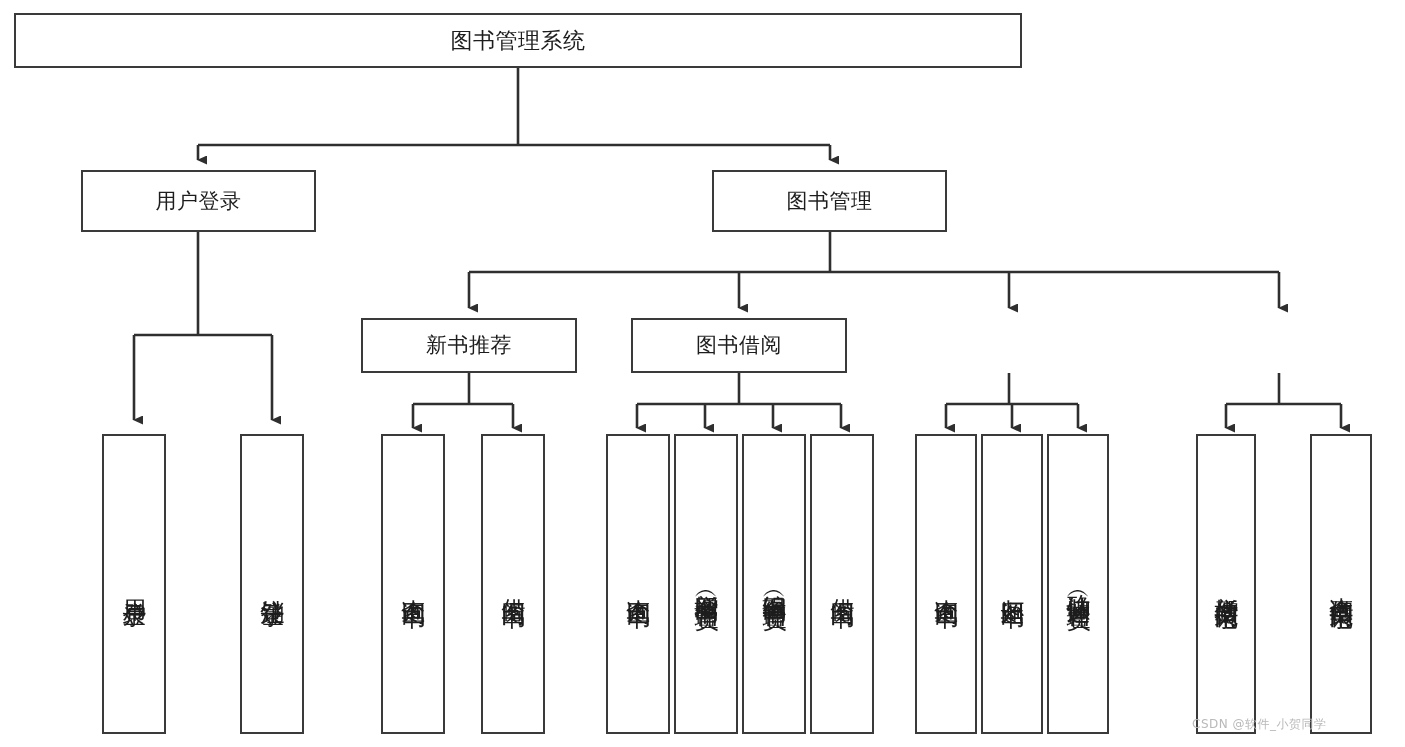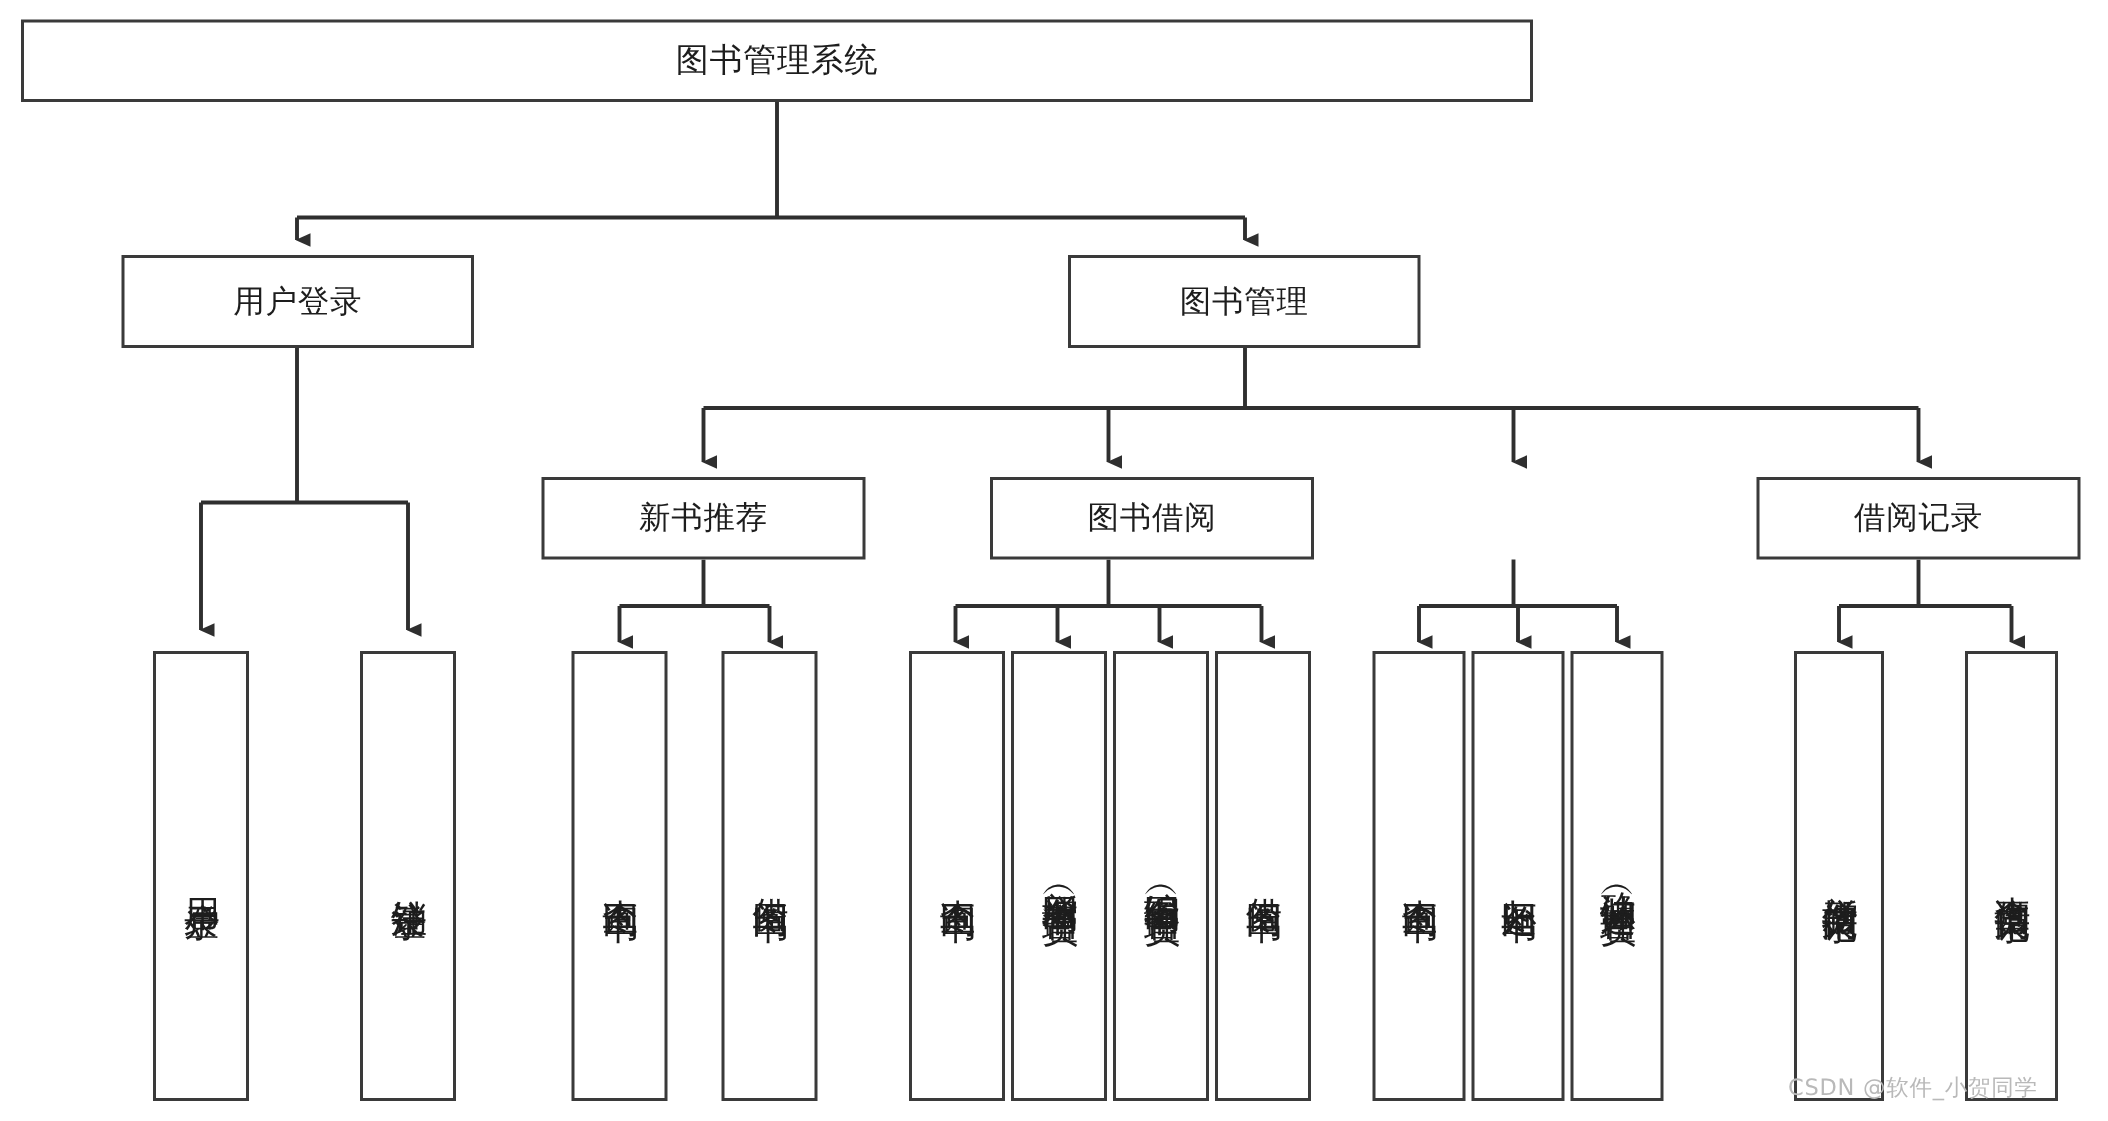--- a/index.html
+++ b/index.html
@@ -52,21 +52,21 @@
   .node.v .lbl{
     writing-mode:vertical-rl;
     text-orientation:upright;
     font-size:24px;
     line-height:1.05;
     letter-spacing:2px;
     max-height:268px;
   }
   .watermark{
     position:absolute;
-    font-size:15px;
+    font-size:12px;
     color:#b9b9b9;
     letter-spacing:0.5px;
     white-space:nowrap;
     user-select:none;
   }
 </style>
 </head>
 <body>
 
 <div id="canvas">
@@ -128,25 +128,22 @@
   <div class="node h" style="left:81px; top:170px; width:235px; height:62px;">
     <span class="lbl">用户登录</span>
   </div>
   <div class="node h" style="left:361px; top:318px; width:216px; height:55px;">
     <span class="lbl">新书推荐</span>
   </div>
 
   <div class="node h" style="left:712px; top:170px; width:235px; height:62px;">
     <span class="lbl">图书管理</span>
   </div>
-  <div class="node h" style="left:631px; top:318px; width:216px; height:55px;margin-left:29px;">
+  <div class="node h" style="left:631px; top:318px; width:216px; height:55px;">
     <span class="lbl">图书借阅</span>
-  </div>
-  <div class="node h" style="left:1171px; top:318px; width:216px; height:55px;">
-    <span class="lbl">借阅记录</span>
   </div>
 
   <div class="node v" style="left:102px; top:434px; width:64px; height:300px;">
     <span class="lbl">用户登录</span>
   </div>
   <div class="node v" style="left:240px; top:434px; width:64px; height:300px;">
     <span class="lbl">注销登录</span>
   </div>
 
   <div class="node v" style="left:381px; top:434px; width:64px; height:300px;">

